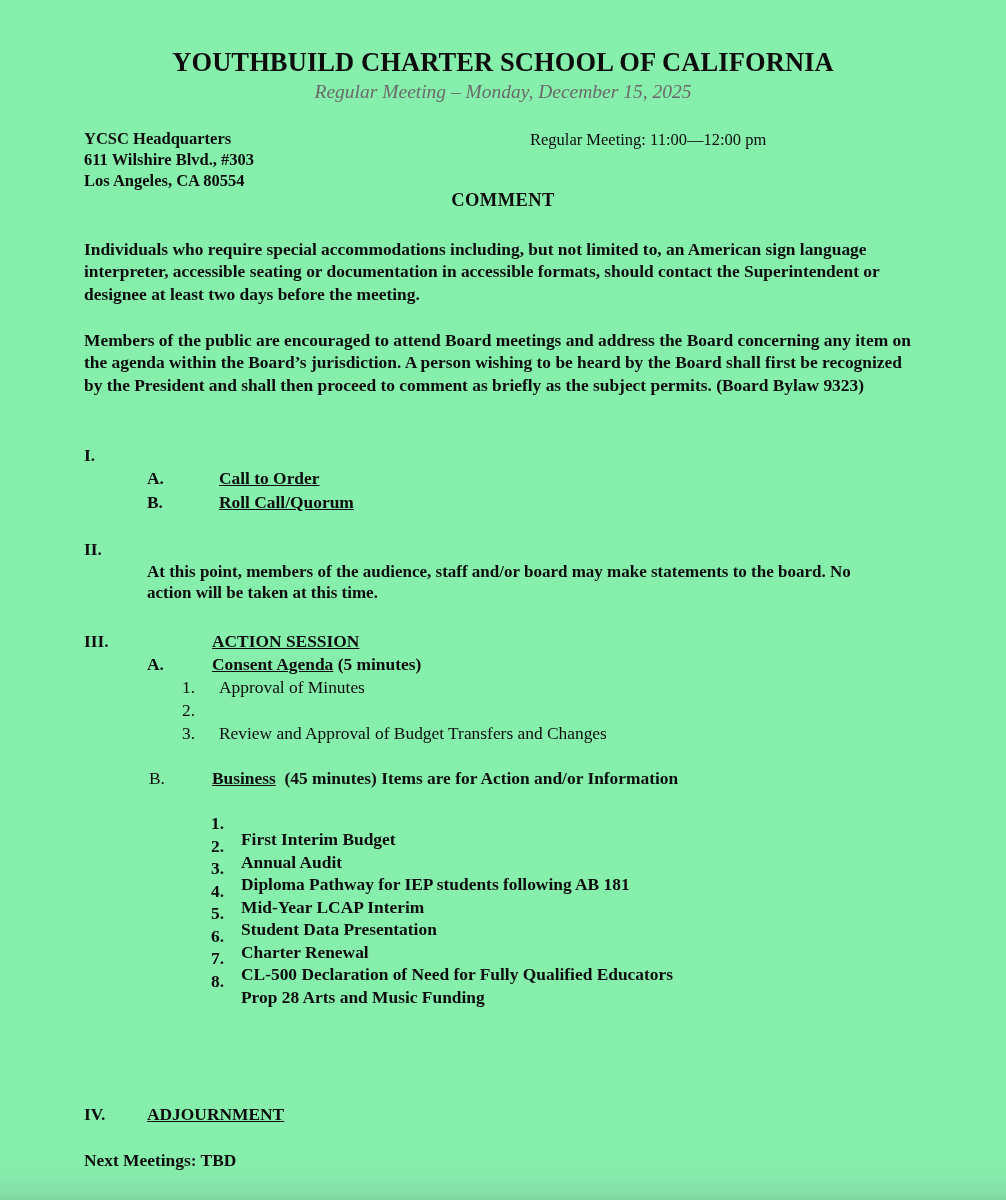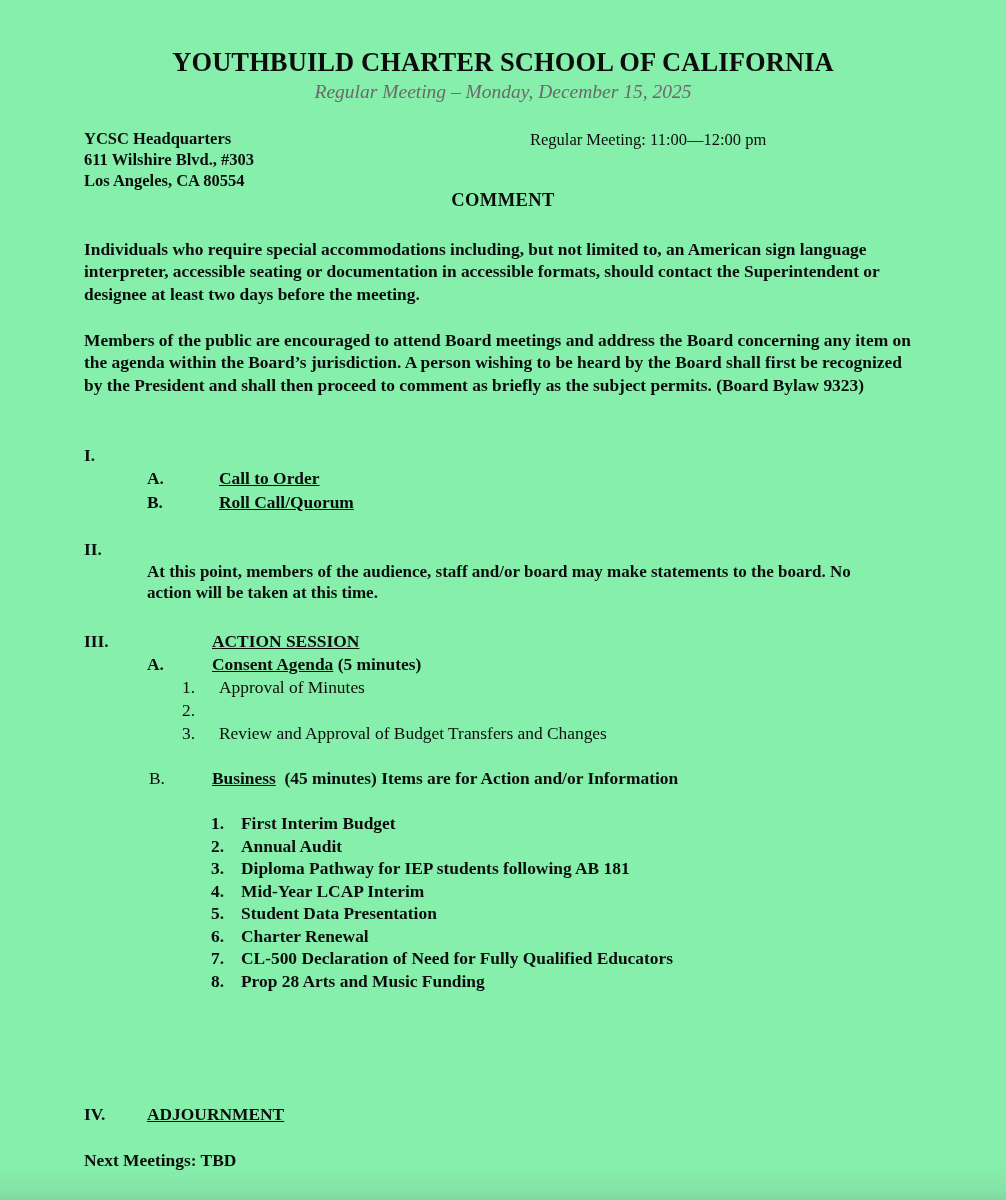--- a/index.html
+++ b/index.html
@@ -146,21 +146,21 @@
 
   
   .c-roman   { left: 84px; }
   .c-alpha-1 { left: 147px; }
   .c-alpha-2 { left: 149px; }
   .c-head-1  { left: 147px; }
   .c-head-2  { left: 212px; }
   .c-sub-num { left: 182px; }
   .c-sub-txt { left: 219px; }
   .c-biz-num { left: 211px; }
-  .c-biz-txt { left: 241px; }
+  .c-biz-txt { left: 241px; margin-top: 16px; }
 </style>
 </head>
 <body>
 
 <div class="page">
 
   <div class="doc-title">YOUTHBUILD CHARTER SCHOOL OF CALIFORNIA</div>
   <div class="doc-subtitle">Regular Meeting – Monday, December 15, 2025</div>
 
   <div class="addr">

